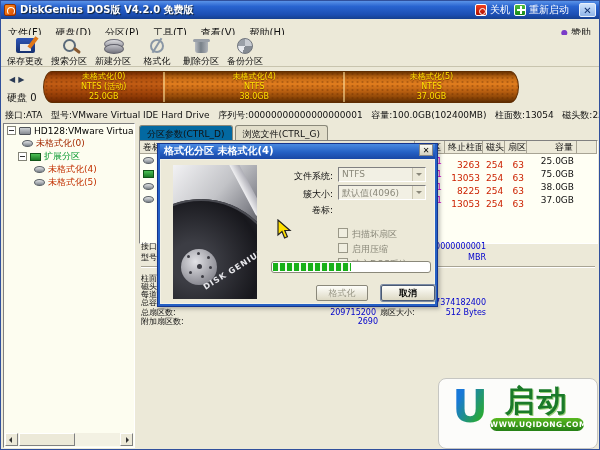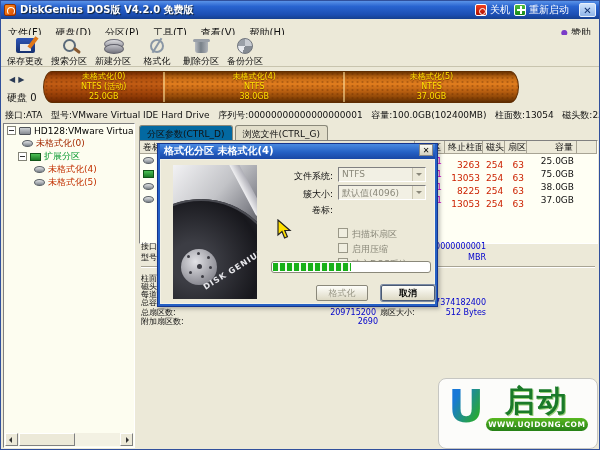--- a/index.html
+++ b/index.html
@@ -170,21 +170,21 @@
   
   .wm { position:absolute; left:437px; top:377px; width:160px; height:71px; background:#fcfcfa;
     border:1px solid #c6c6c2; border-radius:8px; z-index:5; display:flex; justify-content:center;
     padding-top:6px; gap:2px; }
   .wm-u { font-size:44px; font-weight:bold; line-height:44px;
     background:linear-gradient(120deg,#1878d8 20%,#28a838 65%,#70c820); -webkit-background-clip:text;
     background-clip:text; color:transparent; }
   .wm-right { display:flex; flex-direction:column; align-items:center; }
   .wm-brand { font-size:30px; font-weight:bold; line-height:32px; color:#1a7a28;
     text-shadow:1px 1px 0 #9ad07a; letter-spacing:2px; }
-  .wm-bar { margin-top:1px; width:102px; height:13px; border-radius:7px;
+  .wm-bar { margin-top:1px; width:94px; height:13px; border-radius:7px;
     background:linear-gradient(#58b820,#258016); color:#fff; font-size:7.5px; font-weight:bold;
     text-align:center; line-height:13px; letter-spacing:.5px; }
 </style>
 </head>
 <body>
 
 <div class="app">
 
   <div class="titlebar">
     <span class="app-icon"></span>

